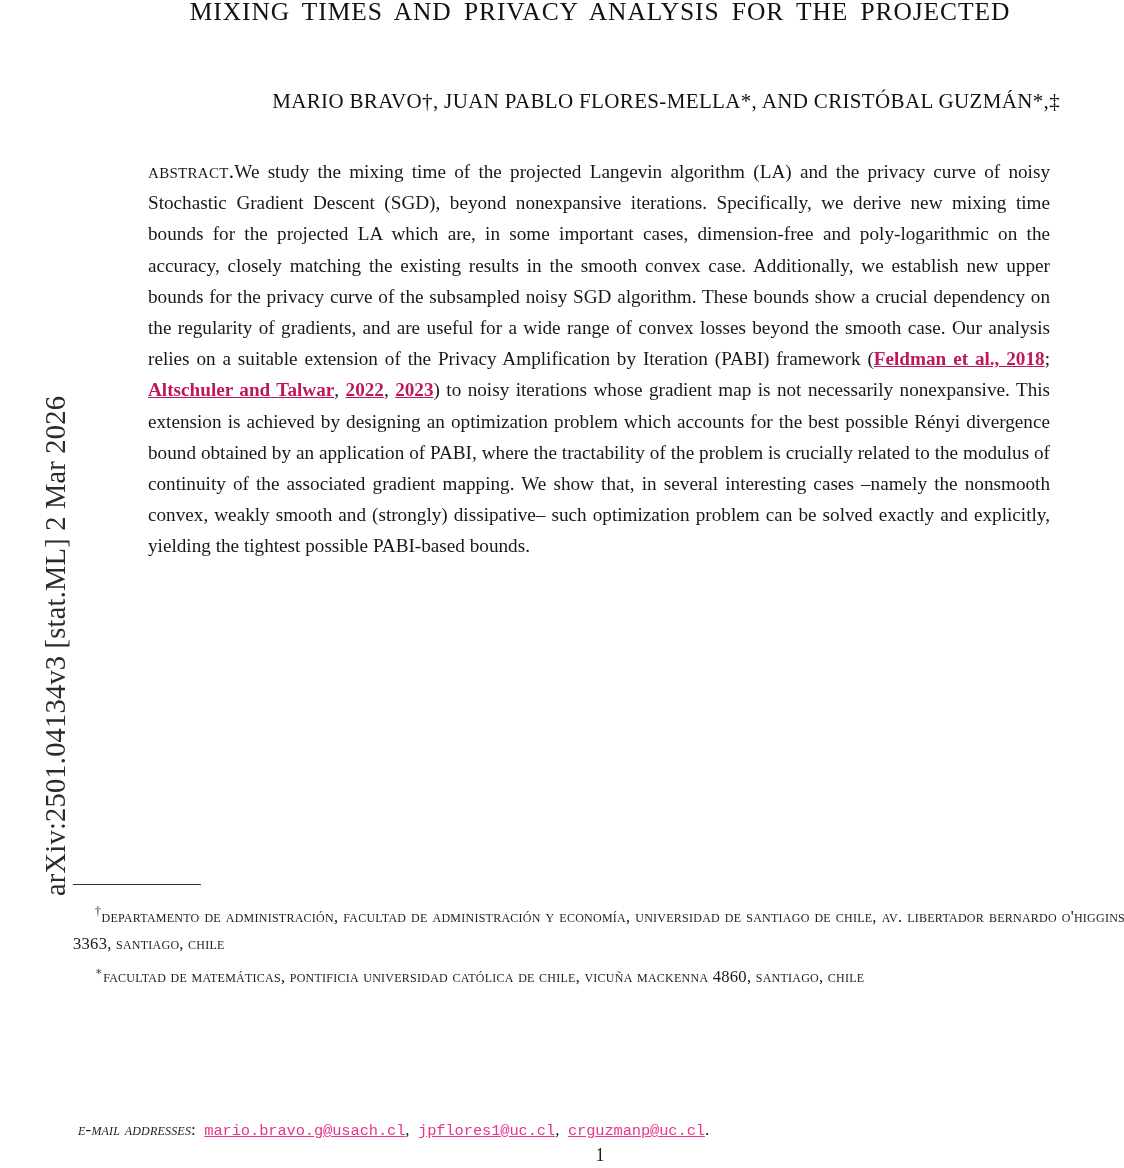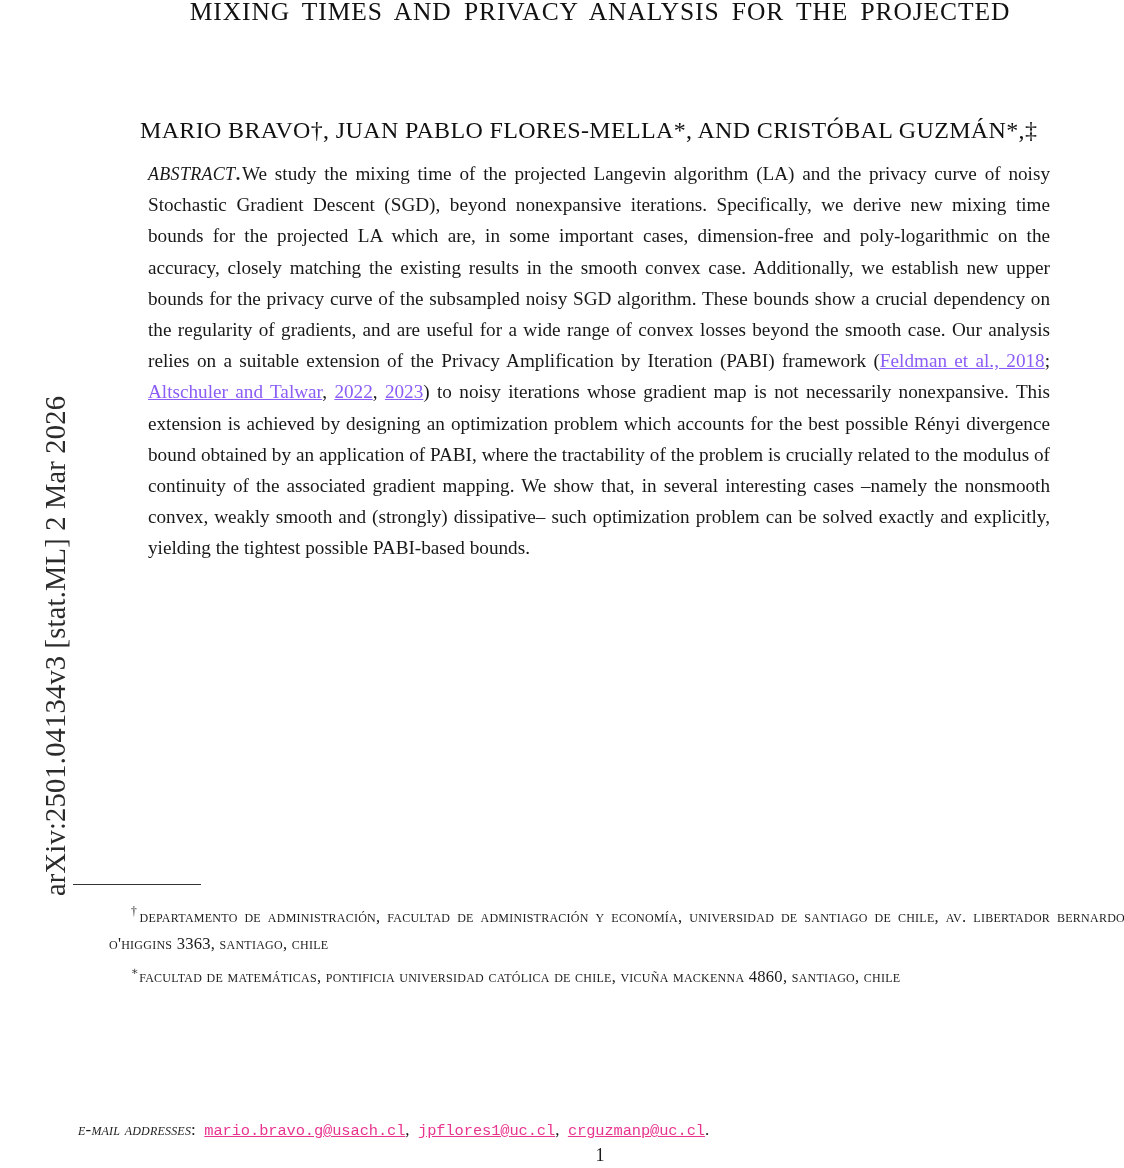--- a/index.html
+++ b/index.html
@@ -64,50 +64,48 @@
     word-spacing: 5px;
     color: #111;
   }
 
   
   #authors {
     position: absolute;
     left: 140px;
     top: 89px;
     width: 920px;
-    text-align: left;
-    font-size: 24px;
+    text-align: right;
+    font-size: 21px;
     font-variant: small-caps;
     text-transform: uppercase;
     letter-spacing: 0.35px;
     color: #111;
-    margin-top: 28px;
   }
 
   
   #abstract {
     position: absolute;
     left: 148px;
     top: 156px;
     width: 902px;
     font-size: 19.2px;
     line-height: 31.2px;
     text-align: justify;
     text-justify: inter-word;
     color: #181818;
     hyphens: manual;
   }
   #abstract .abs-head {
     font-variant: small-caps;
     text-transform: lowercase;
-    font-size: 25px;
+    font-size: 21px;
     letter-spacing: 0.3px;
-    font-style: italic;
-  }
-  .cite { color: #8b5cf6; }
+  }
+  .cite { color: #be185d; font-weight: bold; }
 
   
   #keywords {
     position: absolute;
     left: 73px;
     top: 694px;
     width: 1052px;
     font-size: 19.2px;
     line-height: 38px;
     text-align: left;
@@ -133,21 +131,20 @@
     line-height: 27.5px;
     color: #1c1c1c;
   }
   .fn {
     font-variant: small-caps;
     text-transform: lowercase;
     text-align: justify;
     text-justify: inter-word;
     letter-spacing: 0.25px;
     text-indent: 22px;
-    margin-left: 36px;
   }
   .fn sup {
     font-variant: normal;
     text-transform: none;
     font-size: 0.7em;
   }
 
   
   #email-line {
     position: absolute;

